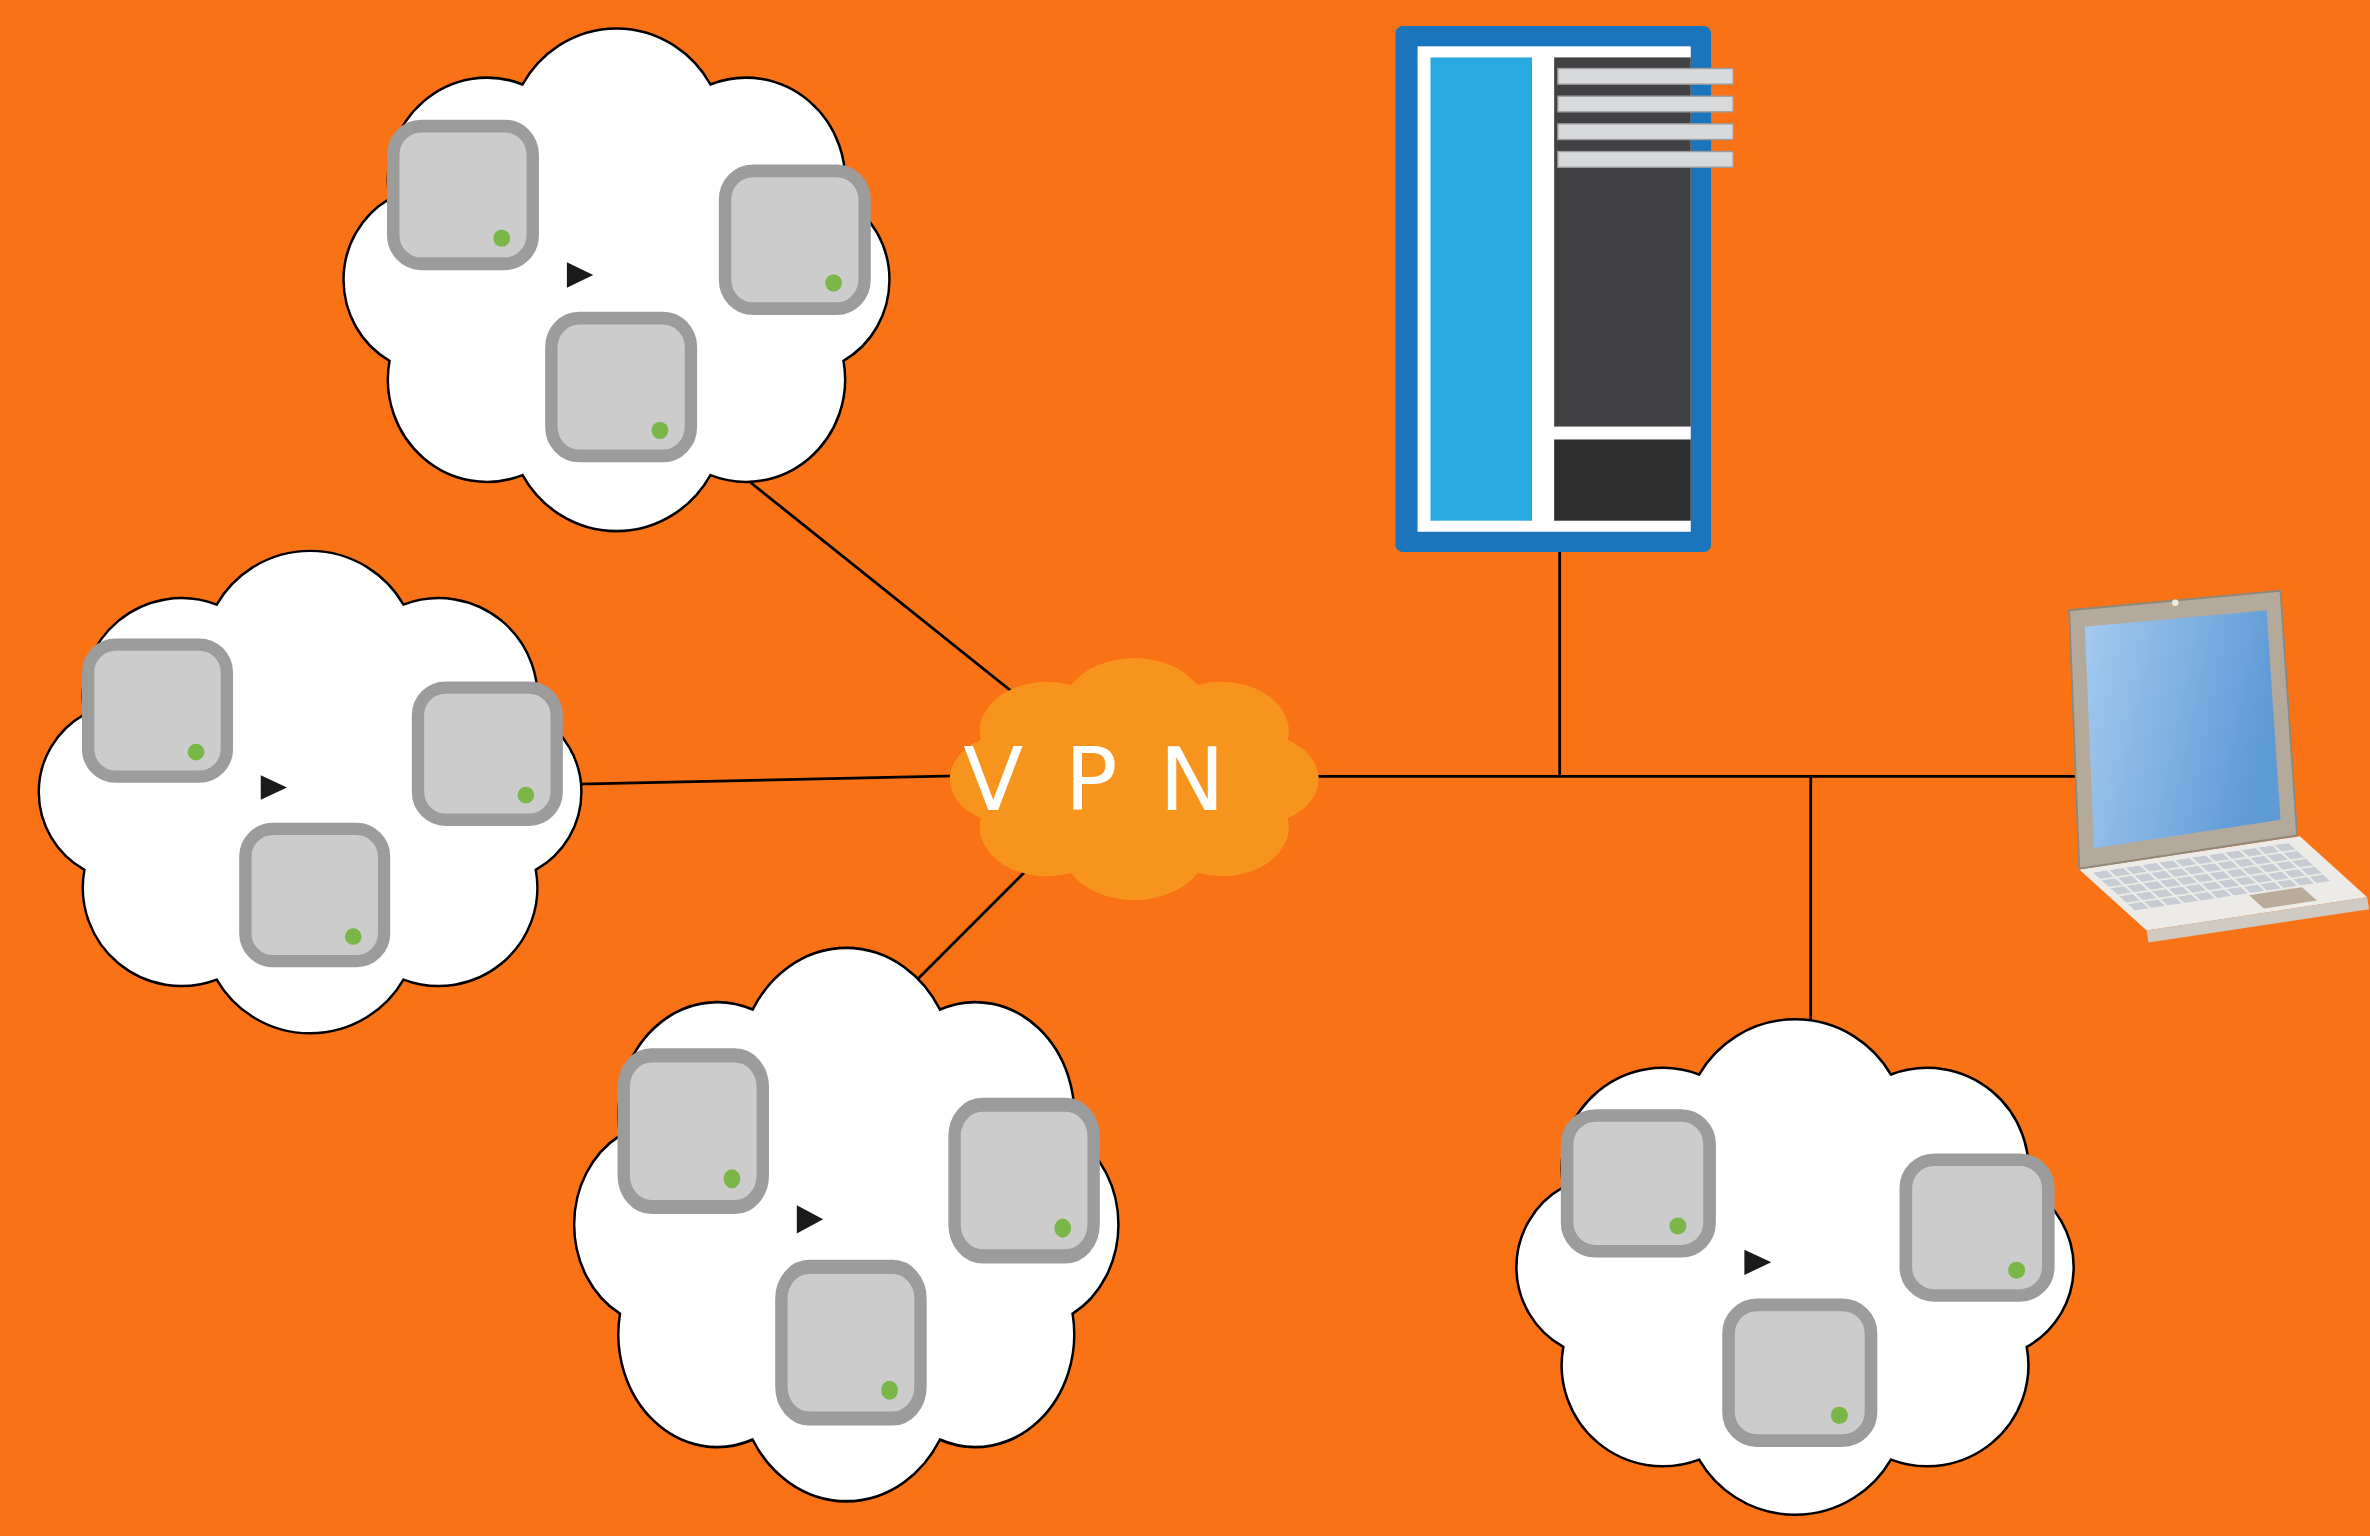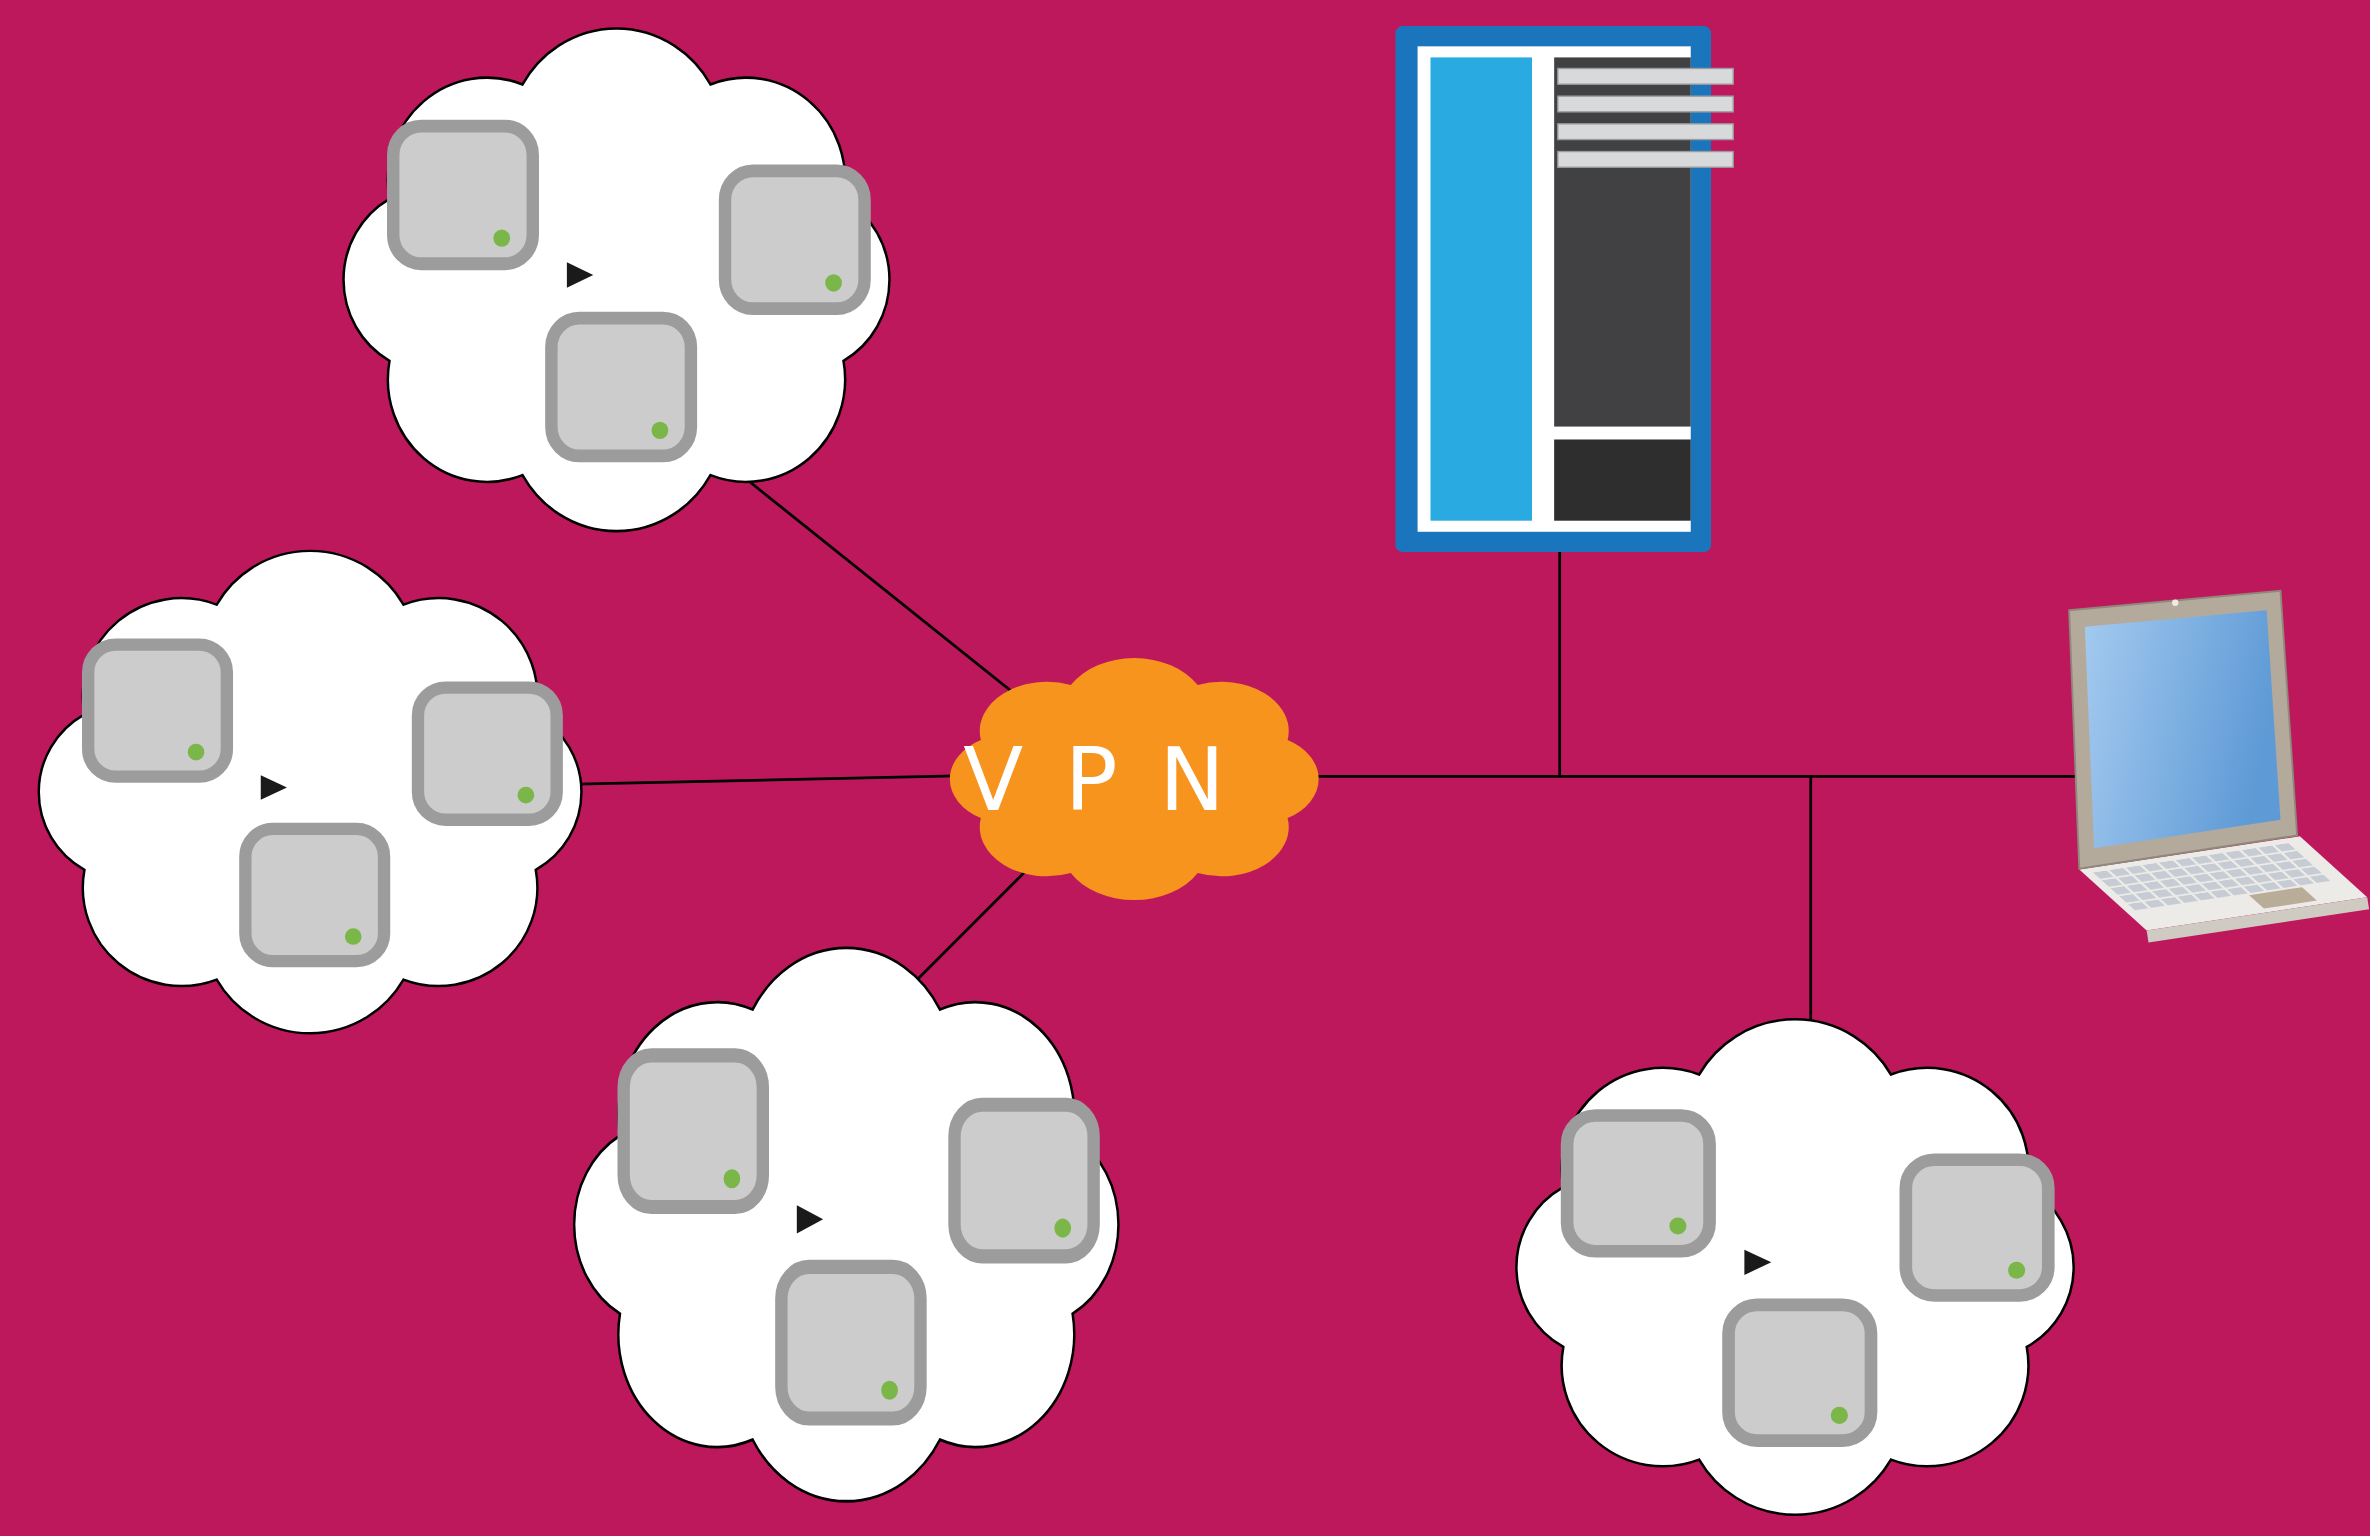--- a/index.html
+++ b/index.html
@@ -1,17 +1,17 @@
 <!DOCTYPE html>
 <html style="font-size:14.8px"><head>
 <meta charset="utf-8">
 <title>VPN Network Diagram</title>
 <style>
   html,body{margin:0;padding:0;background:#FFFFFF;}
-  .stage{width:2370px;height:1537px;position:relative;overflow:hidden;background:#be185d;}
+  .stage{width:2370px;height:1537px;position:relative;overflow:hidden;background:#f97316;}
   svg{display:block;}
   .vpn-label{
     font-family:"DejaVu Sans","Liberation Sans",sans-serif;
     font-weight:500;
     letter-spacing:45px;
   }
 </style>
 </head>
 <body>
 

